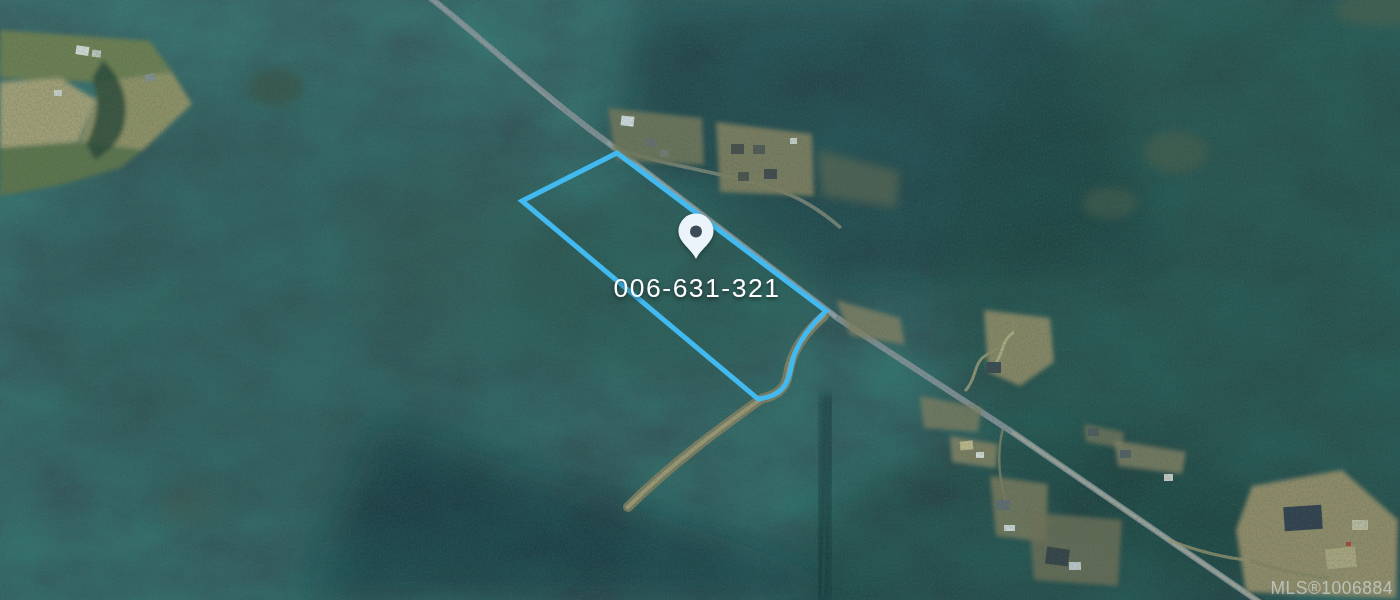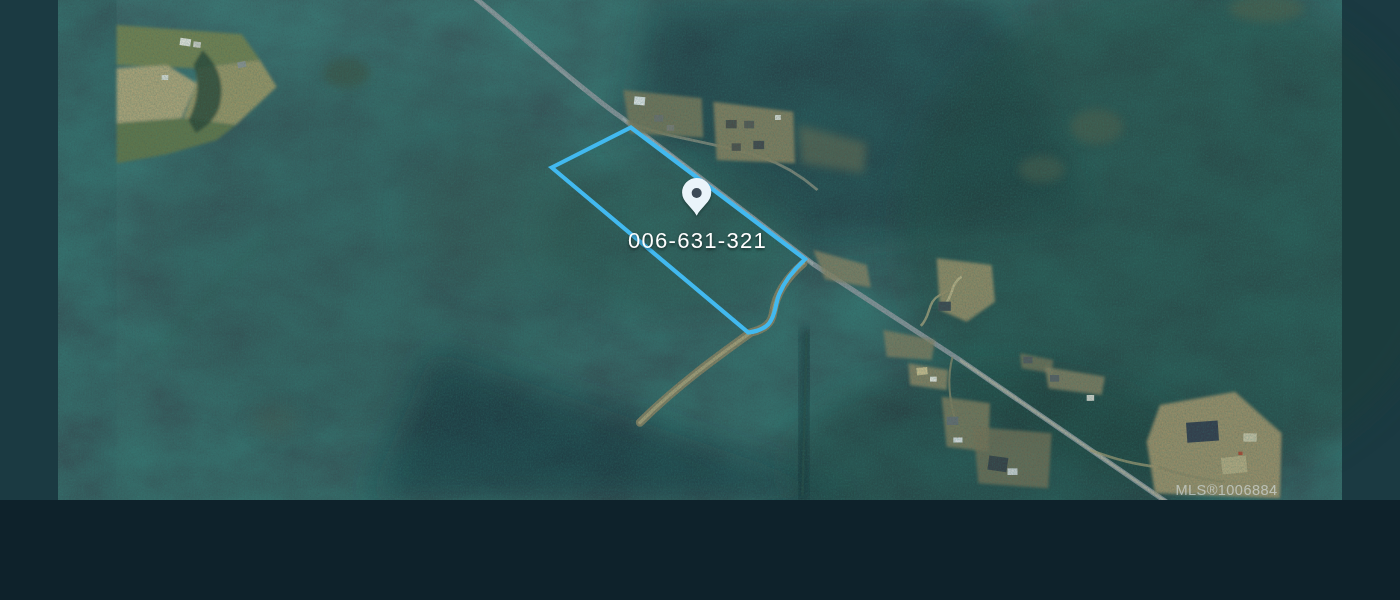--- a/index.html
+++ b/index.html
@@ -1,17 +1,17 @@
 <!DOCTYPE html>
 <html><head>
 <meta charset="utf-8">
 <style>
   html,body { margin:0; padding:0; background:#0e222b; }
   .stage {
-    position:relative; width:1400px; height:500px; overflow:hidden;
+    position:relative; width:1400px; height:600px; overflow:hidden;
     background:#1b3a42;
     font-family:"Liberation Sans", sans-serif;
   }
   .stage svg { display:block; width:100%; height:100%; }
   .parcel-label {
     font-family:"Liberation Sans", sans-serif;
     font-size:26.5px; font-weight:500; letter-spacing:1.5px;
     fill:#ffffff;
     filter: drop-shadow(0 2px 2px rgba(0,0,0,0.55));
   }

